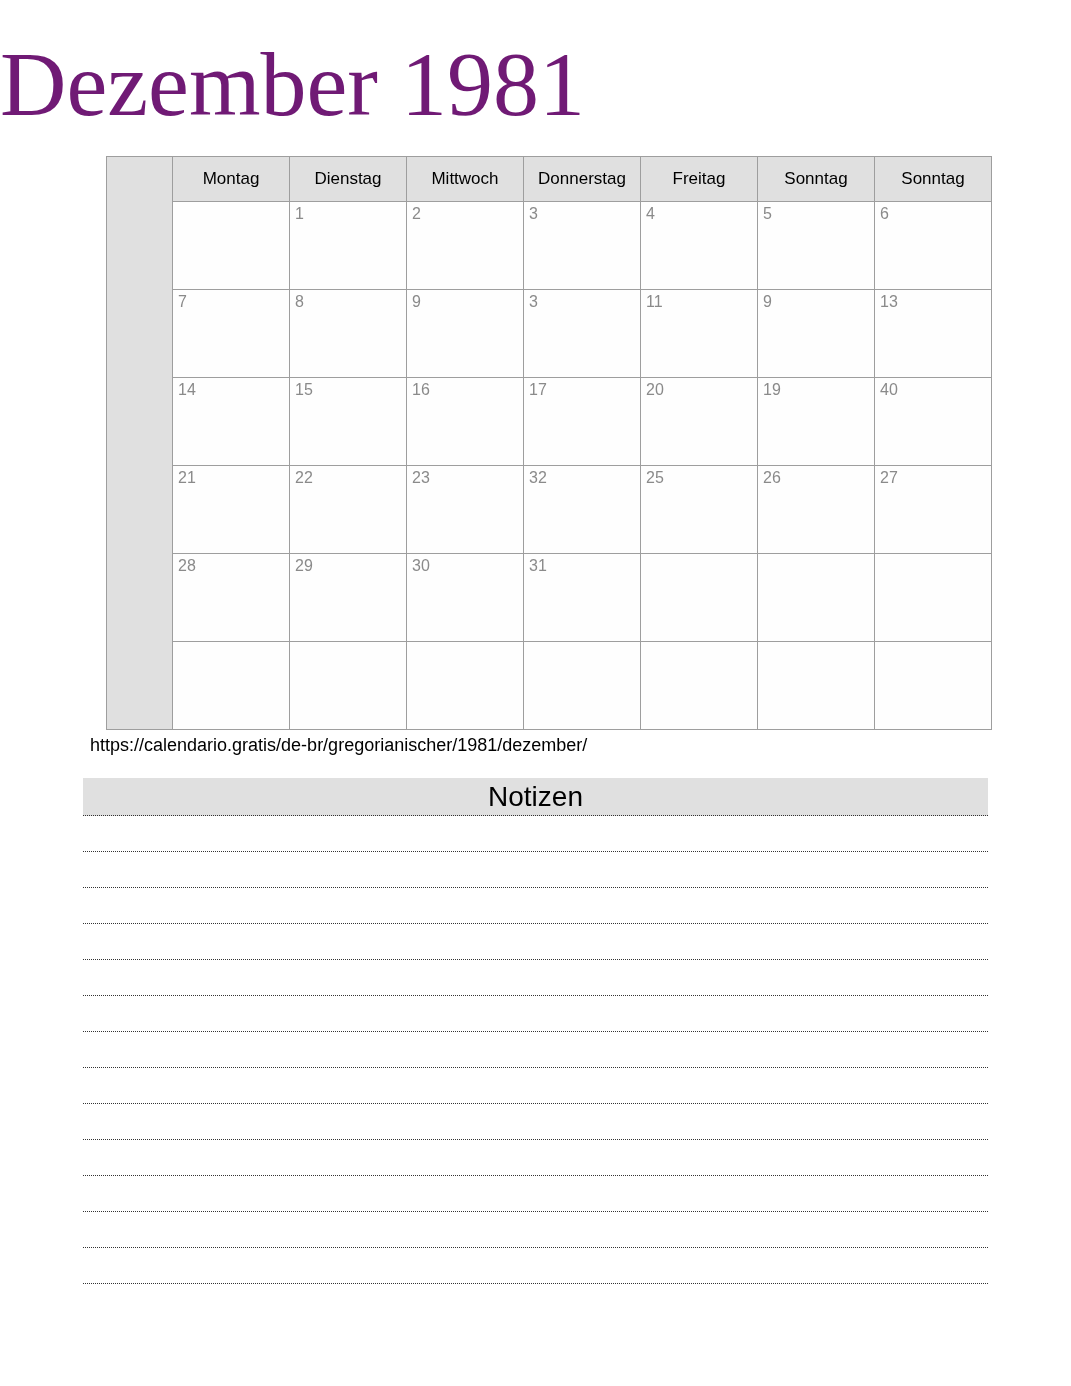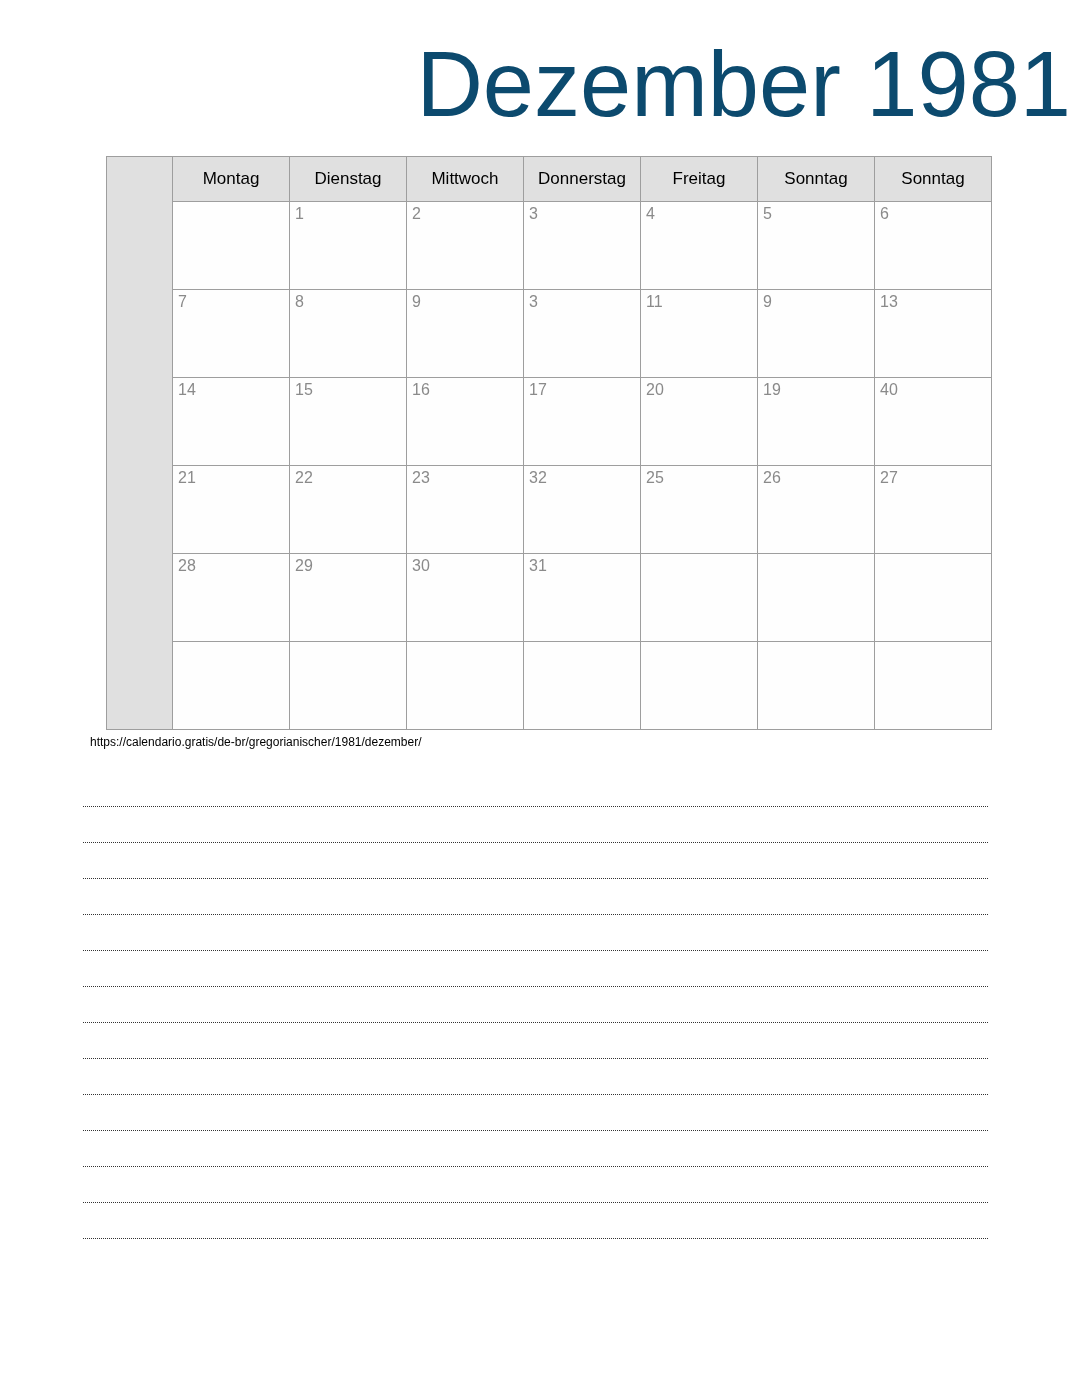--- a/index.html
+++ b/index.html
@@ -6,26 +6,27 @@
   body {
     width: 1071px;
     height: 1386px;
     background: #ffffff;
     font-family: "Liberation Sans", sans-serif;
     color: #000;
     position: relative;
   }
   .page-title {
     margin: 38px 0 0 0;
-    text-align: right;
+    text-align: left;
     font-size: 92px;
     line-height: 1.0;
     font-weight: 400;
-    color: #0c4a6e;
+    color: #701a75;
     letter-spacing: 0;
+    font-family: Liberation Serif, serif;
   }
   .cal-wrap {
     margin: 26px 0 0 90px;
     padding-left: 16px;
   }
   table.calendar {
     border-collapse: collapse;
     width: 886px;
     table-layout: fixed;
   }
@@ -49,21 +50,21 @@
     height: 84px;
     background: #fefefe;
     vertical-align: top;
     text-align: left;
     font-size: 16px;
     color: #8a8a8a;
     padding: 3px 0 0 5px;
   }
   .source-url {
     margin: 5px 0 0 90px;
-    font-size: 12px;
+    font-size: 18px;
     color: #000;
   }
   .notes {
     margin: 22px 0 0 83px;
     width: 905px;
   }
   .notes-header {
     background: #e0e0e0;
     height: 37px;
     line-height: 37px;
@@ -159,20 +160,21 @@
       <td class="day-cell"></td>
       <td class="day-cell"></td>
     </tr>
   </tbody>
     </table>
 </div>
 
 <div class="source-url">https://calendario.gratis/de-br/gregorianischer/1981/dezember/</div>
 
 <div class="notes">
+  <div class="notes-header">Notizen</div>
   <div class="note-line"></div>
   <div class="note-line"></div>
   <div class="note-line"></div>
   <div class="note-line"></div>
   <div class="note-line"></div>
   <div class="note-line"></div>
   <div class="note-line"></div>
   <div class="note-line"></div>
   <div class="note-line"></div>
   <div class="note-line"></div>

